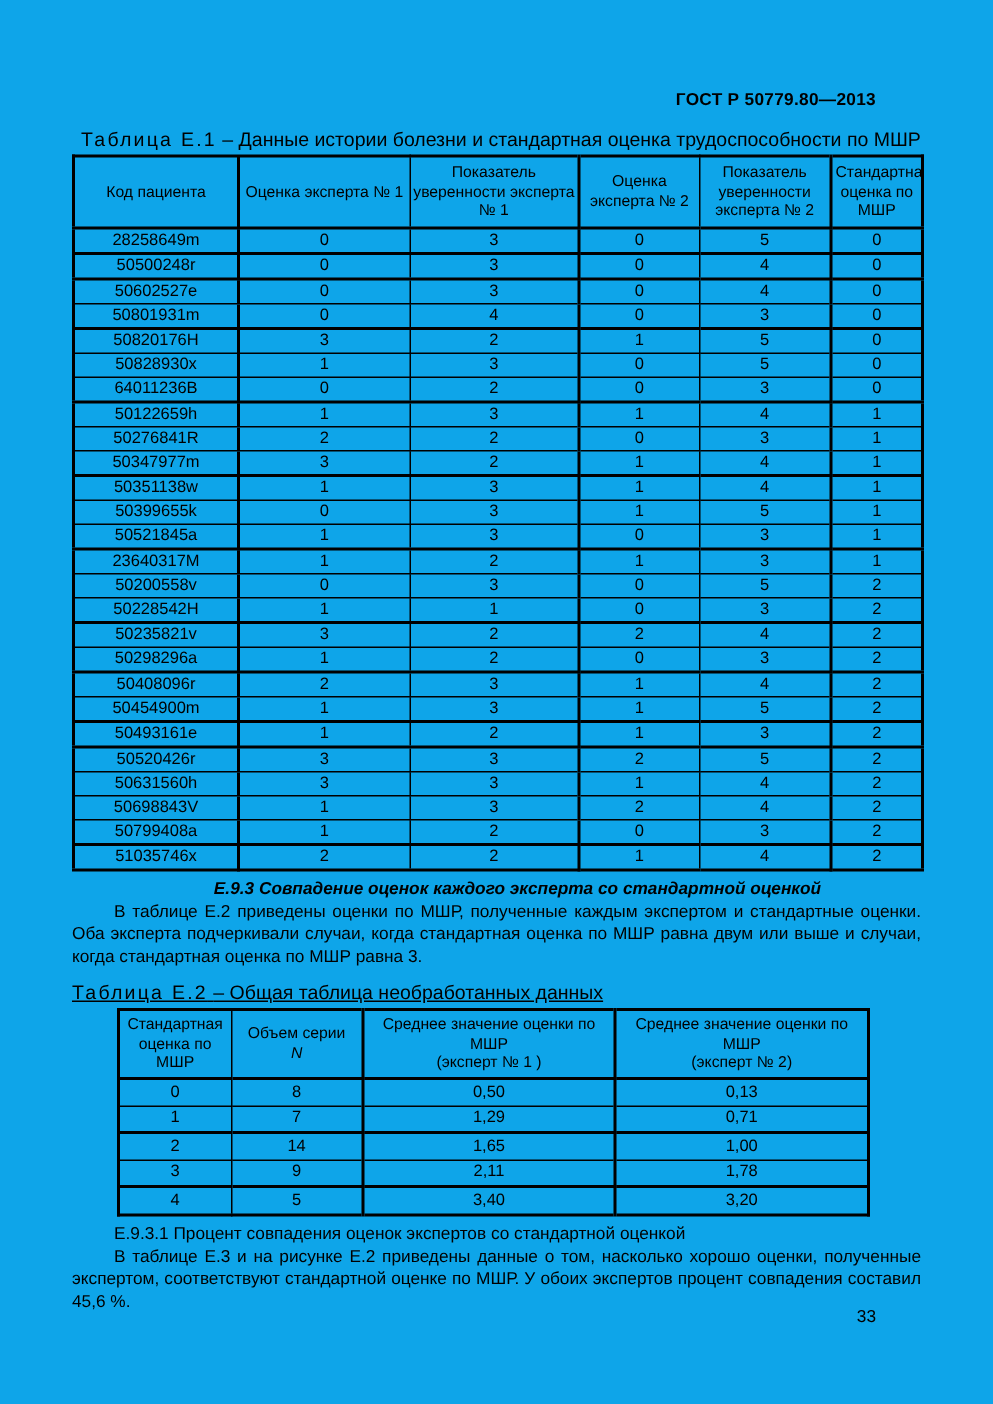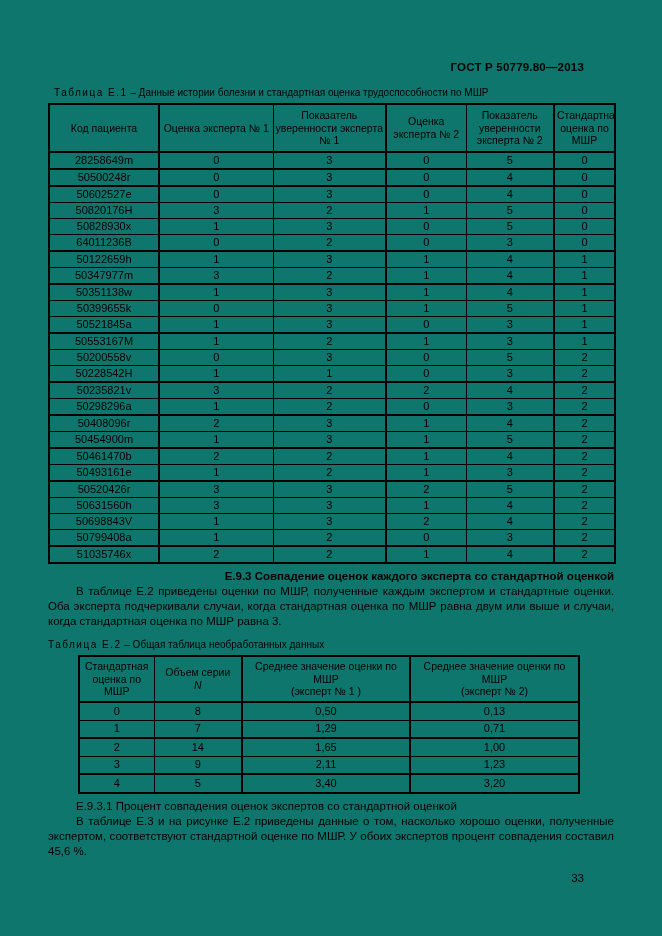--- a/index.html
+++ b/index.html
@@ -1,45 +1,45 @@
 <!DOCTYPE html>
 <html><head>
 <meta charset="utf-8">
 <style>
   html,body{margin:0;padding:0;background:#888;}
   .page{
-    width:662px;height:936px;background:#0f766e;margin:0 auto;position:relative;
+    width:662px;height:936px;background:#0ea5e9;margin:0 auto;position:relative;
     font-family:"Liberation Sans","DejaVu Sans",sans-serif;color:#000;
     box-sizing:border-box;padding:60px 48px 0 48px;overflow:hidden;
   }
   .gost-header{
     text-align:right;font-size:11.5px;font-weight:bold;letter-spacing:.2px;
     margin:0 30px 0 0;line-height:14px;
   }
-  .caption{font-size:10px;line-height:14px;margin:12px 0 3px 6px;}
+  .caption{font-size:13px;line-height:14px;margin:12px 0 3px 6px;}
   .caption .cap-label{letter-spacing:1.5px;}
-  .caption2{margin:9px 0 3px 0;}
+  .caption2{margin:9px 0 3px 0;text-decoration:underline;}
   table{border-collapse:collapse;table-layout:fixed;font-size:11px;}
   #e1{width:566px;}
   #e2{width:500px;margin-left:30px;}
   th,td{
     border:1px solid #000;text-align:center;vertical-align:middle;
     padding:1px 2px;line-height:12.6px;font-weight:normal;overflow:hidden;
   }
   #e1 th{height:44px;font-size:10.5px;}
   #e2 th{height:42px;font-size:10.5px;}
   #e1 td{height:13px;}
   #e2 td{height:14.5px;}
   table{border:2px solid #000;}
   thead th{border-bottom:2px solid #000;}
   .gr{border-right:2px solid #000;}
   tr.u td{border-bottom:2px solid #000;}
   .italic{font-style:italic;}
   .sect{font-size:11.5px;line-height:15px;text-indent:28px;text-align:justify;margin:0;}
-  .sect.bold{font-weight:bold;text-align:right;}
+  .sect.bold{font-weight:bold;text-align:center;font-style:italic;}
   .sect.head{margin-top:5px;}
   .page-number{
     position:absolute;right:78px;bottom:52px;font-size:11.5px;
   }
   
   #e1 col:nth-child(1){width:110px;}
   #e1 col:nth-child(2){width:114px;}
   #e1 col:nth-child(3){width:113px;}
   #e1 col:nth-child(4){width:80px;}
   #e1 col:nth-child(5){width:88px;}
@@ -98,20 +98,28 @@
           <td>0</td>
         </tr>
         <tr>
           <td class="gr">50602527e</td>
           <td>0</td>
           <td class="gr">3</td>
           <td>0</td>
           <td class="gr">4</td>
           <td>0</td>
         </tr>
+        <tr class="u">
+          <td class="gr">50801931m</td>
+          <td>0</td>
+          <td class="gr">4</td>
+          <td>0</td>
+          <td class="gr">3</td>
+          <td>0</td>
+        </tr>
         <tr>
           <td class="gr">50820176Н</td>
           <td>3</td>
           <td class="gr">2</td>
           <td>1</td>
           <td class="gr">5</td>
           <td>0</td>
         </tr>
         <tr>
           <td class="gr">50828930x</td>
@@ -130,20 +138,28 @@
           <td>0</td>
         </tr>
         <tr>
           <td class="gr">50122659h</td>
           <td>1</td>
           <td class="gr">3</td>
           <td>1</td>
           <td class="gr">4</td>
           <td>1</td>
         </tr>
+        <tr>
+          <td class="gr">50276841R</td>
+          <td>2</td>
+          <td class="gr">2</td>
+          <td>0</td>
+          <td class="gr">3</td>
+          <td>1</td>
+        </tr>
         <tr class="u">
           <td class="gr">50347977m</td>
           <td>3</td>
           <td class="gr">2</td>
           <td>1</td>
           <td class="gr">4</td>
           <td>1</td>
         </tr>
         <tr>
           <td class="gr">50351138w</td>
@@ -163,21 +179,21 @@
         </tr>
         <tr class="u">
           <td class="gr">50521845a</td>
           <td>1</td>
           <td class="gr">3</td>
           <td>0</td>
           <td class="gr">3</td>
           <td>1</td>
         </tr>
         <tr>
-          <td class="gr">50553167M</td>
+          <td class="gr">23640317M</td>
           <td>1</td>
           <td class="gr">2</td>
           <td>1</td>
           <td class="gr">3</td>
           <td>1</td>
         </tr>
         <tr>
           <td class="gr">50200558v</td>
           <td>0</td>
           <td class="gr">3</td>
@@ -216,28 +232,20 @@
           <td>1</td>
           <td class="gr">4</td>
           <td>2</td>
         </tr>
         <tr class="u">
           <td class="gr">50454900m</td>
           <td>1</td>
           <td class="gr">3</td>
           <td>1</td>
           <td class="gr">5</td>
-          <td>2</td>
-        </tr>
-        <tr>
-          <td class="gr">50461470b</td>
-          <td>2</td>
-          <td class="gr">2</td>
-          <td>1</td>
-          <td class="gr">4</td>
           <td>2</td>
         </tr>
         <tr class="u">
           <td class="gr">50493161e</td>
           <td>1</td>
           <td class="gr">2</td>
           <td>1</td>
           <td class="gr">3</td>
           <td>2</td>
         </tr>
@@ -332,21 +340,21 @@
         <tr>
           <td>2</td>
           <td class="gr">14</td>
           <td class="gr">1,65</td>
           <td>1,00</td>
         </tr>
         <tr class="u">
           <td>3</td>
           <td class="gr">9</td>
           <td class="gr">2,11</td>
-          <td>1,23</td>
+          <td>1,78</td>
         </tr>
         <tr>
           <td>4</td>
           <td class="gr">5</td>
           <td class="gr">3,40</td>
           <td>3,20</td>
         </tr>
       </tbody>
   </table>
 

